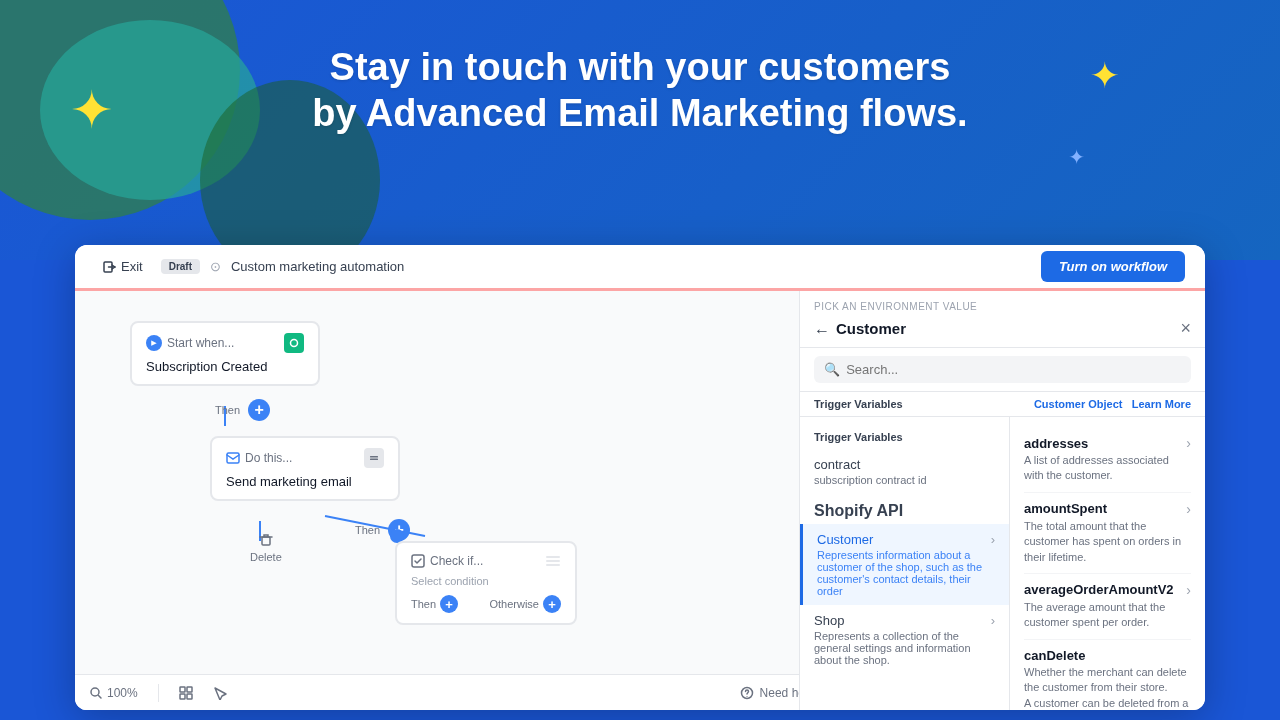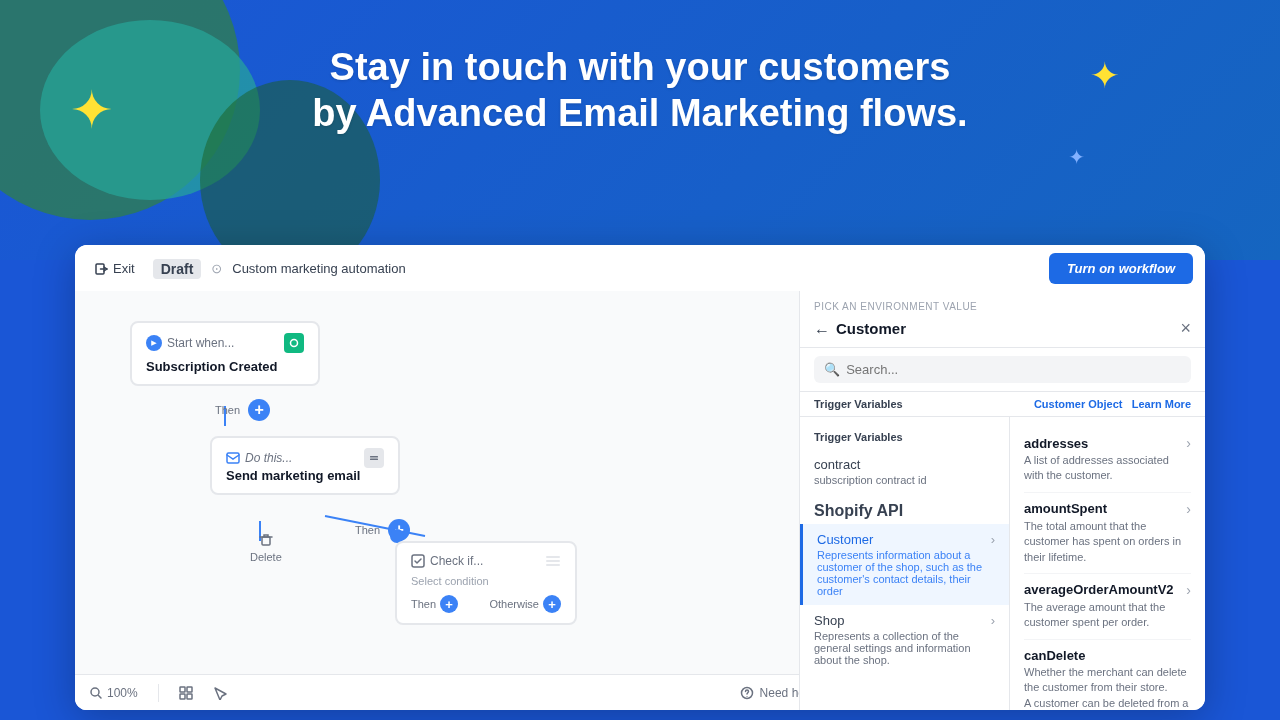--- a/index.html
+++ b/index.html
@@ -88,44 +88,44 @@
       background: white;
       border-radius: 12px;
       box-shadow: 0 8px 40px rgba(0,0,0,0.25);
       overflow: hidden;
     }
 
     
     .toolbar {
       display: flex;
       align-items: center;
-      padding: 0 12px;
+      padding: 0 20px;
       height: 48px;
-      border-bottom: 1px solid #fca5a5;
+      border-bottom: 5px solid #fca5a5;
       background: white;
     }
     .toolbar-left {
       display: flex;
       align-items: center;
       gap: 10px;
     }
     .exit-btn {
       display: flex;
       align-items: center;
       gap: 4px;
       font-size: 13px;
       color: #374151;
       cursor: pointer;
       padding: 4px 8px;
       border-radius: 4px;
     }
     .draft-badge {
       background: #e5e7eb;
       color: #374151;
-      font-size: 14px;
+      font-size: 10px;
       font-weight: 600;
       padding: 2px 8px;
       border-radius: 4px;
     }
     .workflow-title {
       font-size: 13px;
       color: #374151;
       display: flex;
       align-items: center;
       gap: 6px;
@@ -196,39 +196,39 @@
       background: #10b981;
       border-radius: 4px;
       display: flex;
       align-items: center;
       justify-content: center;
       color: white;
       font-size: 10px;
     }
     .node-title {
       font-size: 13px;
-      font-weight: 700;
+      font-weight: 400;
       color: #111827;
     }
 
     
     .email-node {
       background: white;
       border: 2px solid #e5e7eb;
       border-radius: 8px;
       padding: 10px 14px;
       width: 190px;
       position: relative;
       margin-left: 40px;
     }
     .email-node-header {
       display: flex;
       align-items: center;
       justify-content: space-between;
-      font-style: italic;
+      margin-bottom: 6px;
     }
     .do-label {
       font-size: 12px;
       color: #6b7280;
       display: flex;
       align-items: center;
       gap: 5px;
     }
 
     

